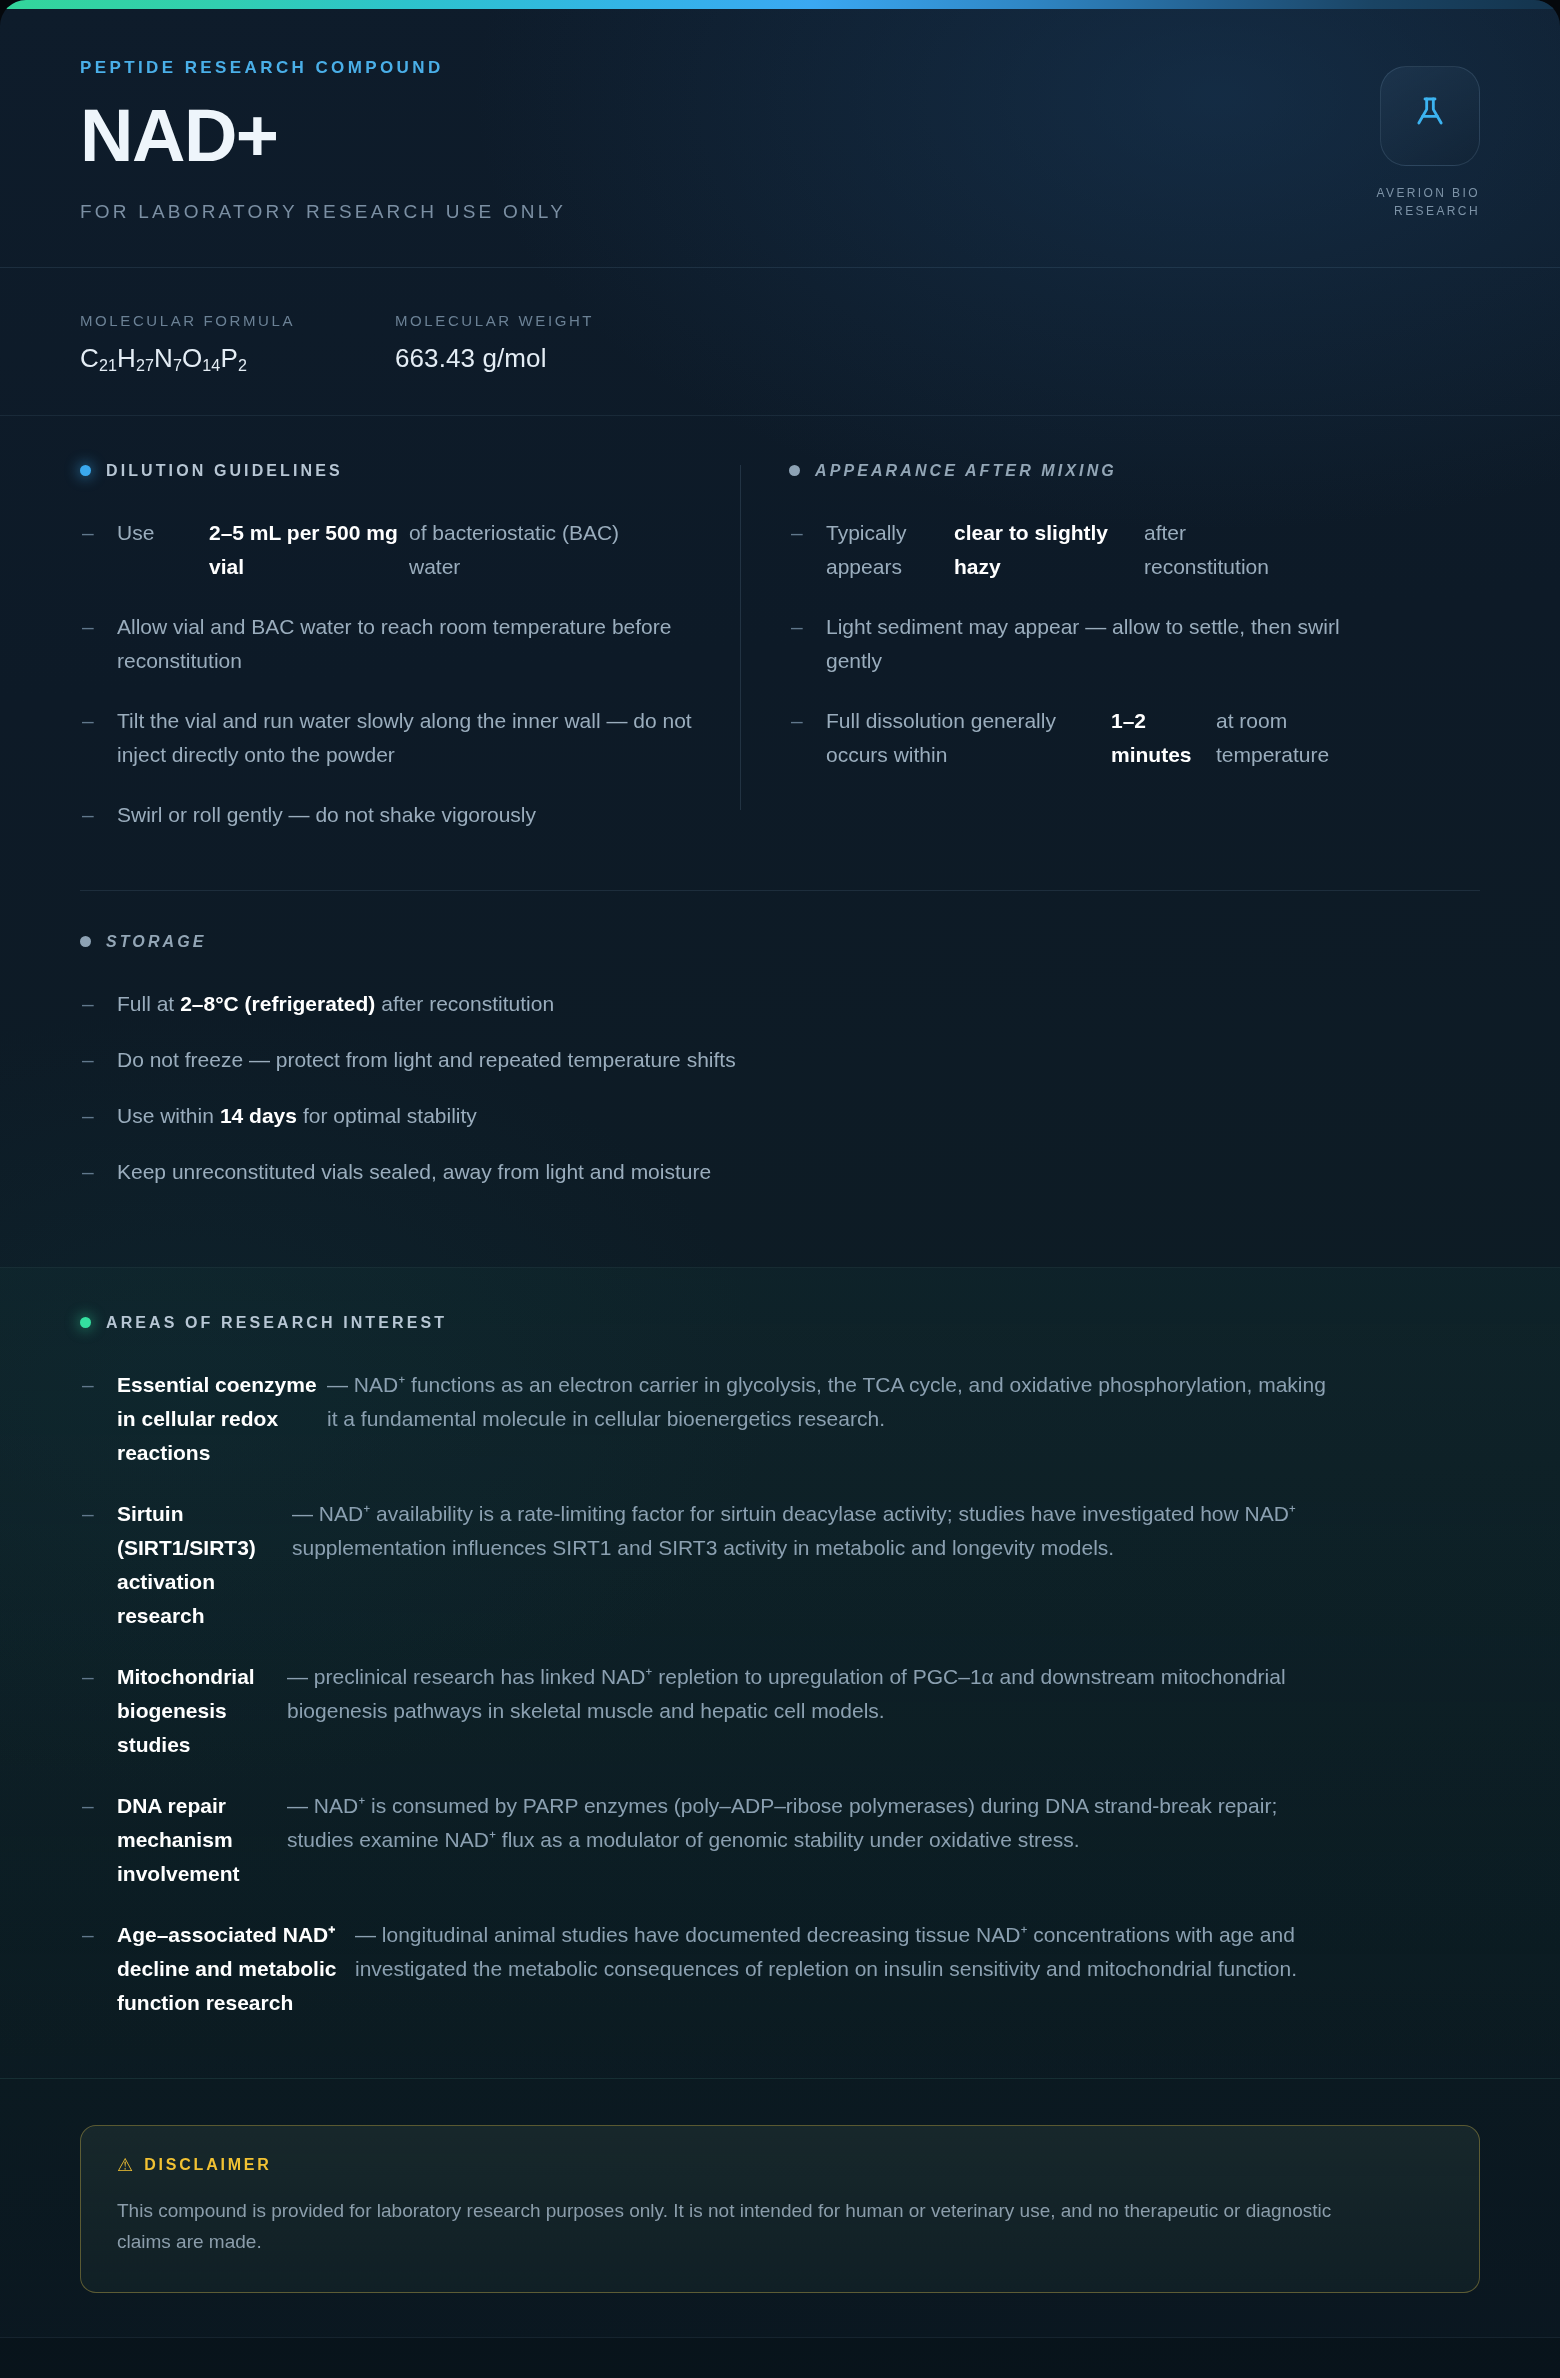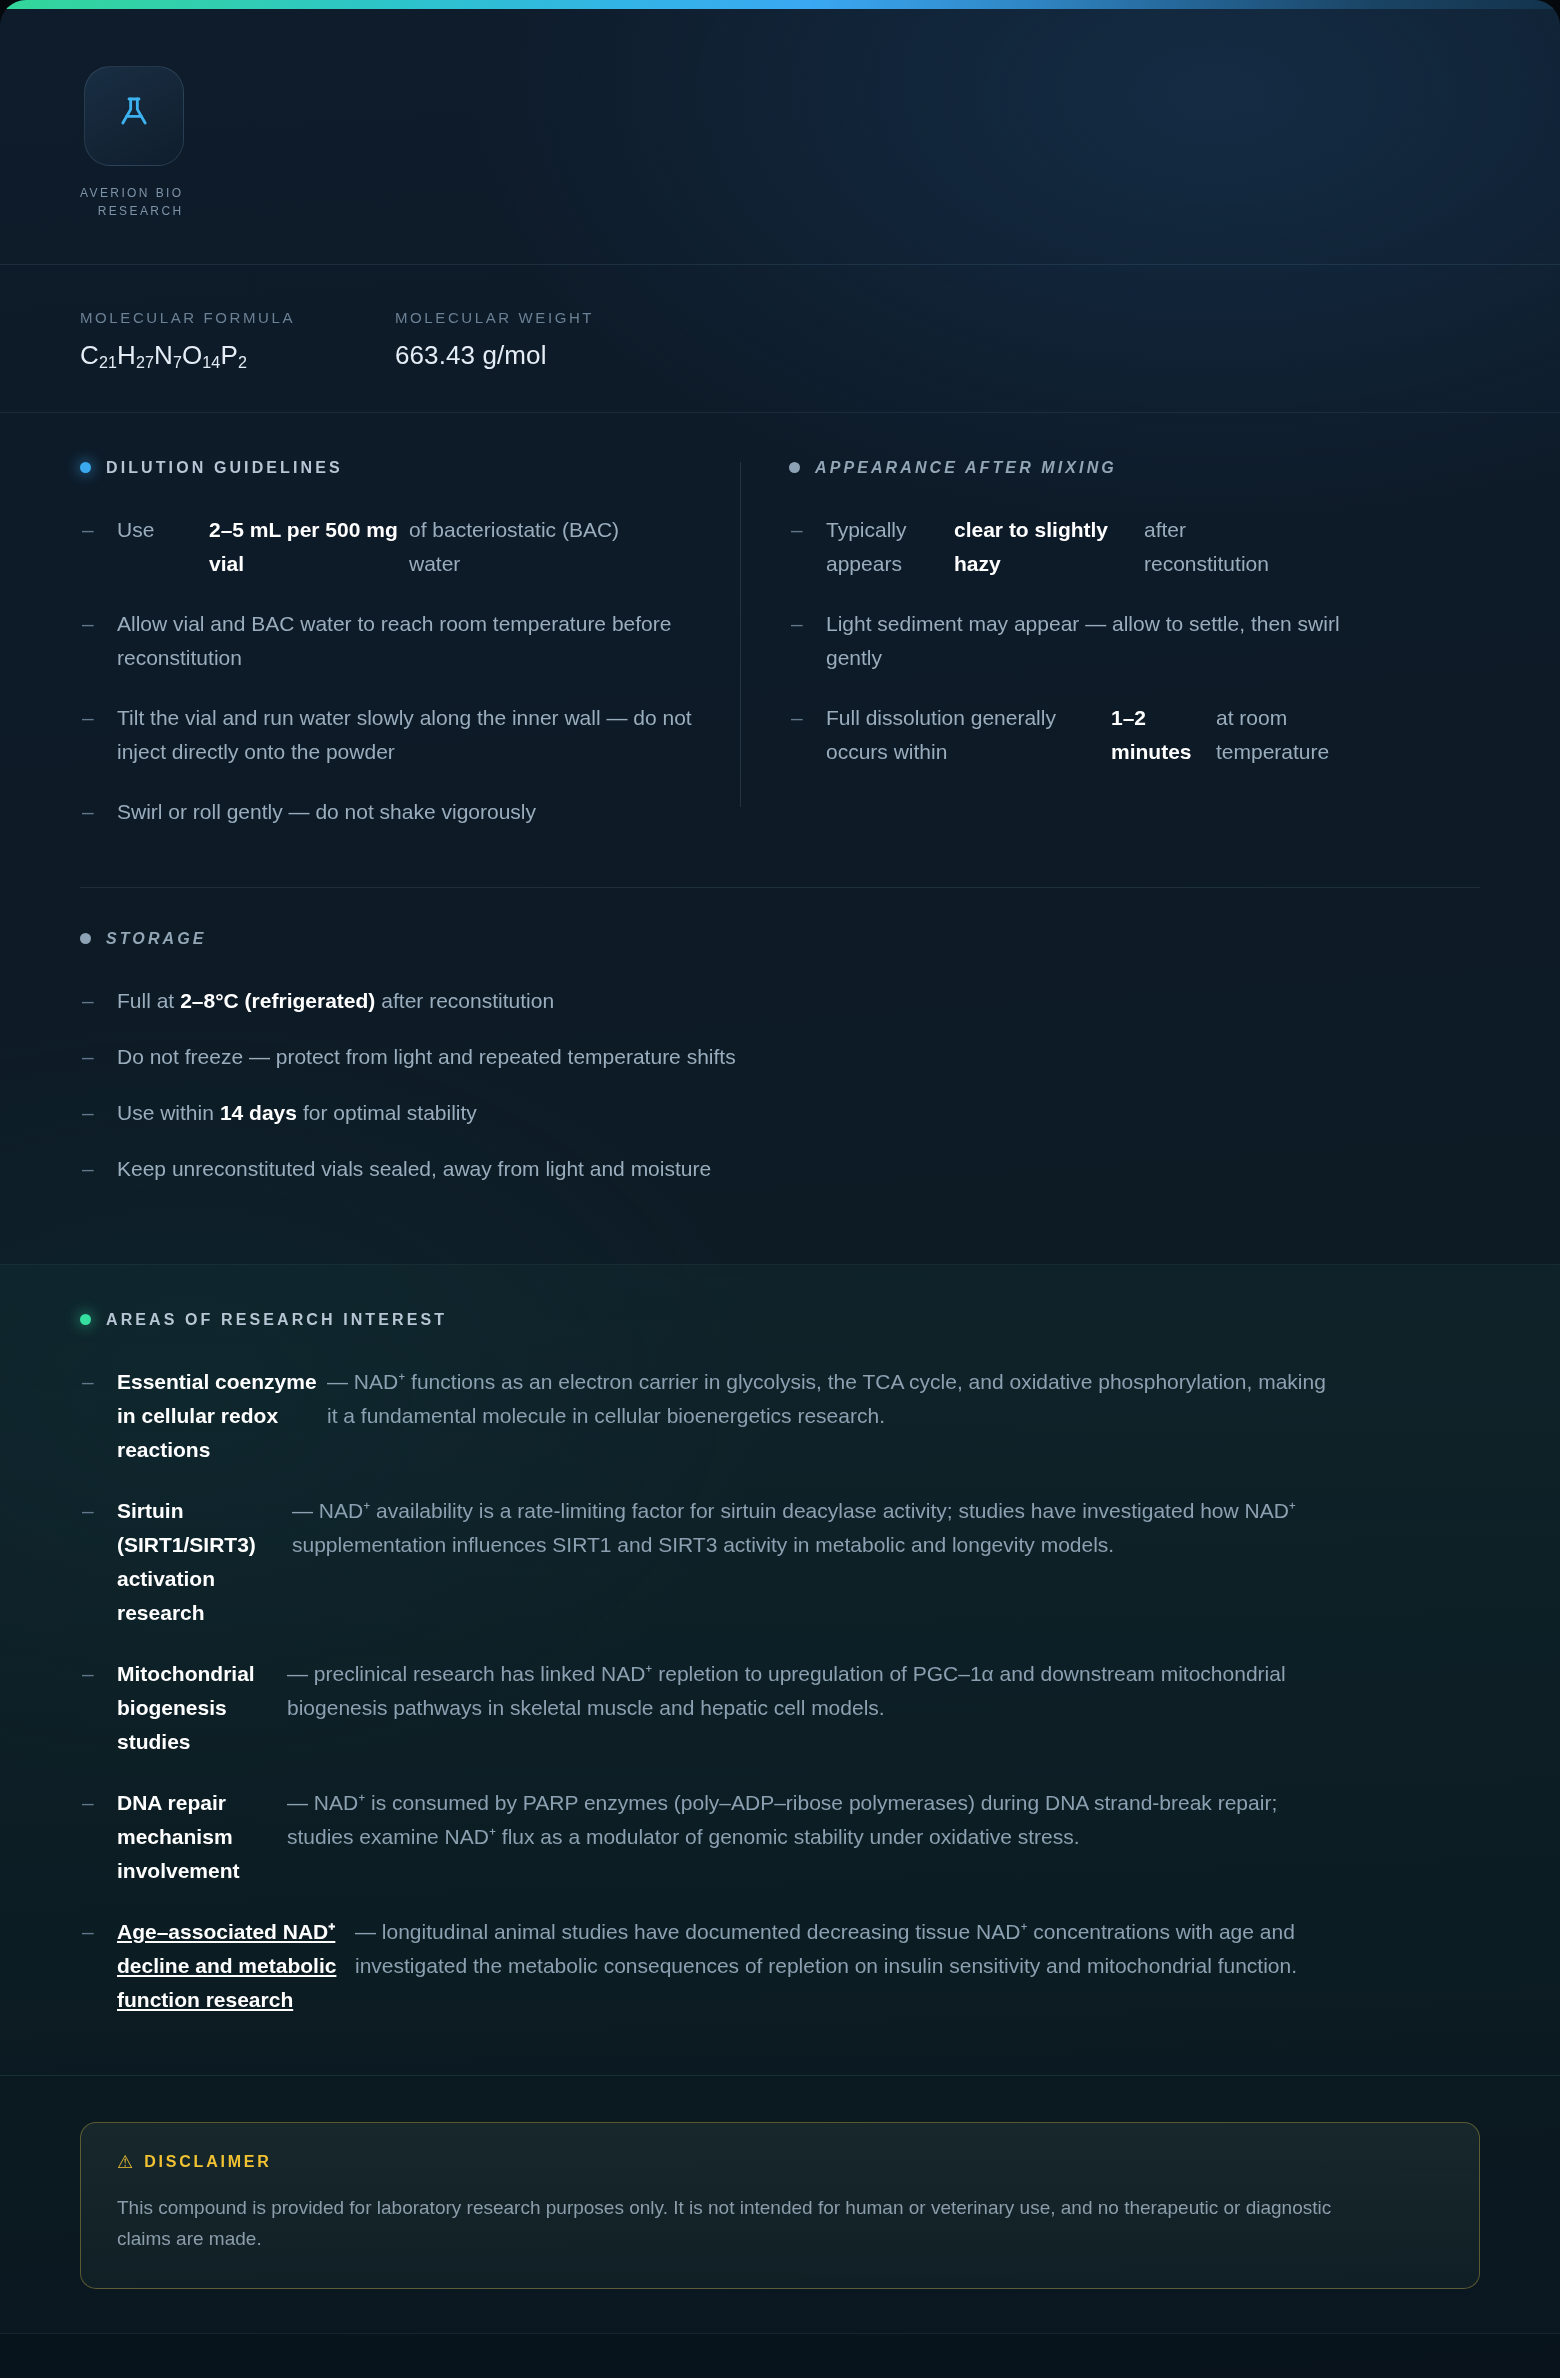--- a/index.html
+++ b/index.html
@@ -208,21 +208,21 @@
   .r-desc {
     display: inline-block;
     vertical-align: top;
     color: #8ba0b1;
     font-weight: 400;
   }
   .r-1 .r-term { width: 210px; } .r-1 .r-desc { width: 1000px; }
   .r-2 .r-term { width: 175px; } .r-2 .r-desc { width: 1035px; }
   .r-3 .r-term { width: 170px; } .r-3 .r-desc { width: 1040px; }
   .r-4 .r-term { width: 170px; } .r-4 .r-desc { width: 1040px; }
-  .r-5 .r-term { width: 238px; text-decoration: underline; } .r-5 .r-desc { width: 970px; }
+  .r-5 .r-term { width: 238px; } .r-5 .r-desc { width: 970px; }
 
   
   .disc-wrap { padding: 46px 80px 44px 80px; }
   .disclaimer {
     border: 1px solid rgba(200,175,70,0.40);
     border-radius: 16px;
     background: linear-gradient(180deg, rgba(34,52,52,0.55), rgba(26,44,46,0.40));
     padding: 30px 36px 34px 36px;
   }
   .disc-head {
@@ -256,20 +256,25 @@
   }
 </style>
 </head>
 <body>
 
 <div class="page">
 
   <div class="topbar"></div>
 
   <div class="header">
+    <div>
+      <div class="eyebrow">PEPTIDE RESEARCH COMPOUND</div>
+      <div class="compound-name">NAD+</div>
+      <div class="header-sub">FOR LABORATORY RESEARCH USE ONLY</div>
+    </div>
     <div class="brand">
       <div class="brand-mark">
         <span>
           <svg width="40" height="40" viewBox="0 0 24 24" fill="none" stroke="#3cb3f0" stroke-width="1.7" stroke-linecap="round" stroke-linejoin="round">
             <path d="M9 3h6"></path>
             <path d="M10 3v6.2L5.3 17.4"></path>
             <path d="M14 3v6.2l4.7 8.2"></path>
             <path d="M7.6 13.4h8.8"></path>
           </svg>
         </span>

